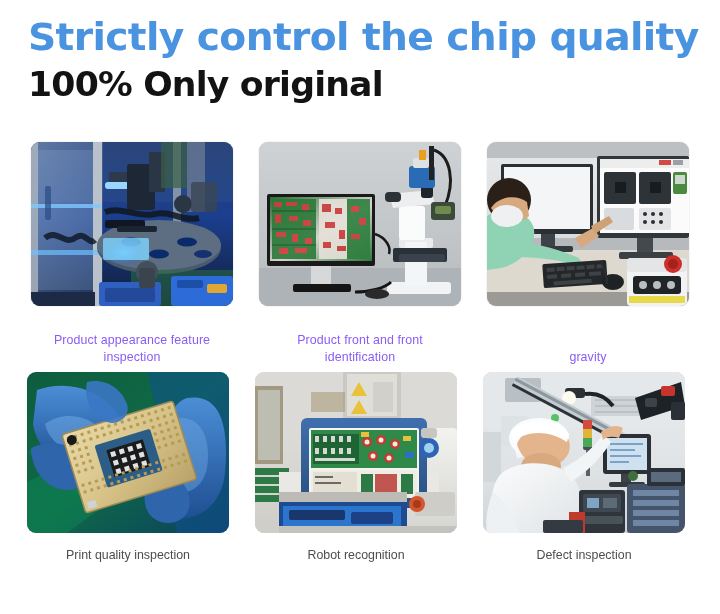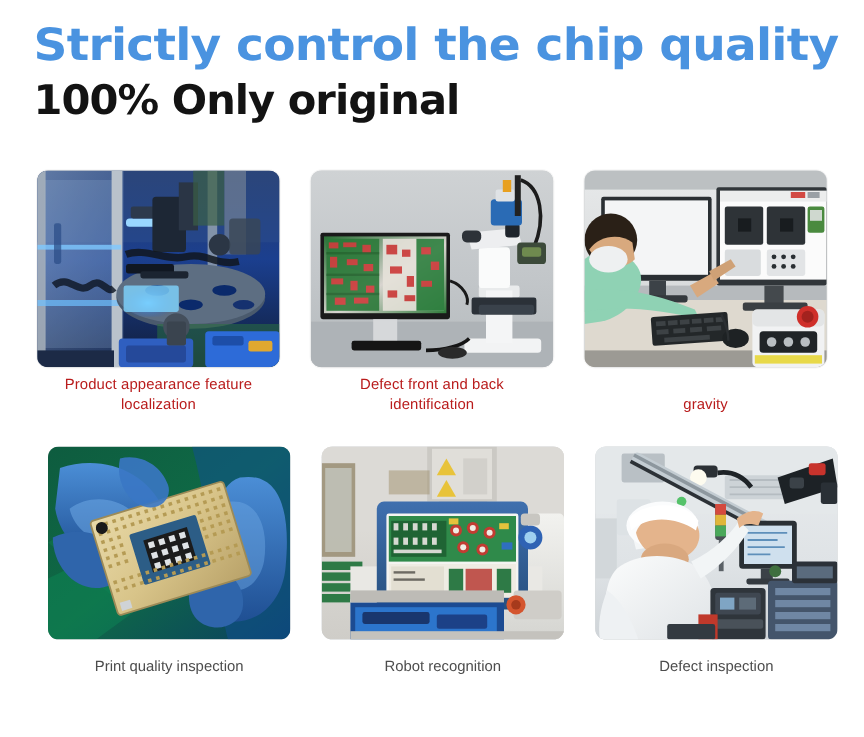--- a/index.html
+++ b/index.html
@@ -52,31 +52,31 @@
   .thumb{
     width:202px;height:164px;
     border-radius:9px;
     overflow:hidden;
     position:relative;
     background:#c9ccce;
     box-shadow:0 0 0 1px rgba(0,0,0,.04);
   }
   .thumb svg{display:block;width:202px;height:164px;}
   .caption{
-    margin-top:6px;
+    margin-top:26px;
     text-align:center;
     font-size:12.4px;
     line-height:17px;
-    color:#b91c1c;
+    color:#8b5cf6;
     font-family:"Liberation Sans", sans-serif;
     letter-spacing:.1px;
   }
   .grid-row2{
     position:absolute;
-    left:40px; top:372px;
+    left:27px; top:372px;
     width:659px;
     display:grid;
     grid-template-columns:202px 202px 202px;
     grid-column-gap:26px;
   }
   .thumb2{
     width:202px;height:161px;
     border-radius:9px;
     overflow:hidden;
     position:relative;
@@ -157,21 +157,21 @@
           <rect x="68" y="140" width="62" height="24" rx="3" fill="#2f5fc0"></rect>
           <rect x="74" y="146" width="50" height="14" rx="2" fill="#25499a"></rect>
           <rect x="0" y="150" width="64" height="14" fill="#1c2a46"></rect>
           <rect x="14" y="44" width="6" height="34" rx="2" fill="#2a4c86" opacity=".7"></rect>
           <circle cx="116" cy="130" r="11" fill="#444f5c"></circle>
           <rect x="108" y="126" width="16" height="20" rx="2" fill="#3a444f"></rect>
         </svg>
       </div>
       <div class="caption">
         <span>Product appearance feature</span><br>
-        <span>localization</span>
+        <span>inspection</span>
       </div>
     </div>
 
     <div class="cell">
       <div class="thumb">
         <svg viewBox="0 0 202 164" preserveAspectRatio="none">
           <defs>
             <linearGradient id="g2bg" x1="0" y1="0" x2="0" y2="1">
               <stop offset="0" stop-color="#cfd2d4"></stop>
                 <stop offset="0.55" stop-color="#c2c6c9"></stop>
@@ -238,21 +238,21 @@
           <rect x="134" y="106" width="54" height="14" rx="2" fill="#2b3138"></rect>
           <rect x="140" y="112" width="46" height="8" rx="2" fill="#3a424b"></rect>
           <rect x="172" y="60" width="24" height="18" rx="3" fill="#3c4a3a"></rect>
           <rect x="176" y="64" width="16" height="8" rx="2" fill="#6f8a4f"></rect>
           <path d="M116 92 C128 96 132 106 130 112" stroke="#1a1a1a" stroke-width="2.5" fill="none"></path>
           <path d="M96 150 C112 150 126 146 132 140" stroke="#151515" stroke-width="3" fill="none"></path>
           <ellipse cx="118" cy="152" rx="12" ry="5" fill="#2a2a2a"></ellipse>
         </svg>
       </div>
       <div class="caption">
-        <span>Defect front and back</span><br>
+        <span>Product front and front</span><br>
         <span>identification</span>
       </div>
     </div>
 
     <div class="cell">
       <div class="thumb">
         <svg viewBox="0 0 202 164" preserveAspectRatio="none">
           <defs>
             <linearGradient id="g3bg" x1="0" y1="0" x2="0" y2="1">
               <stop offset="0" stop-color="#e7e9ea"></stop>

